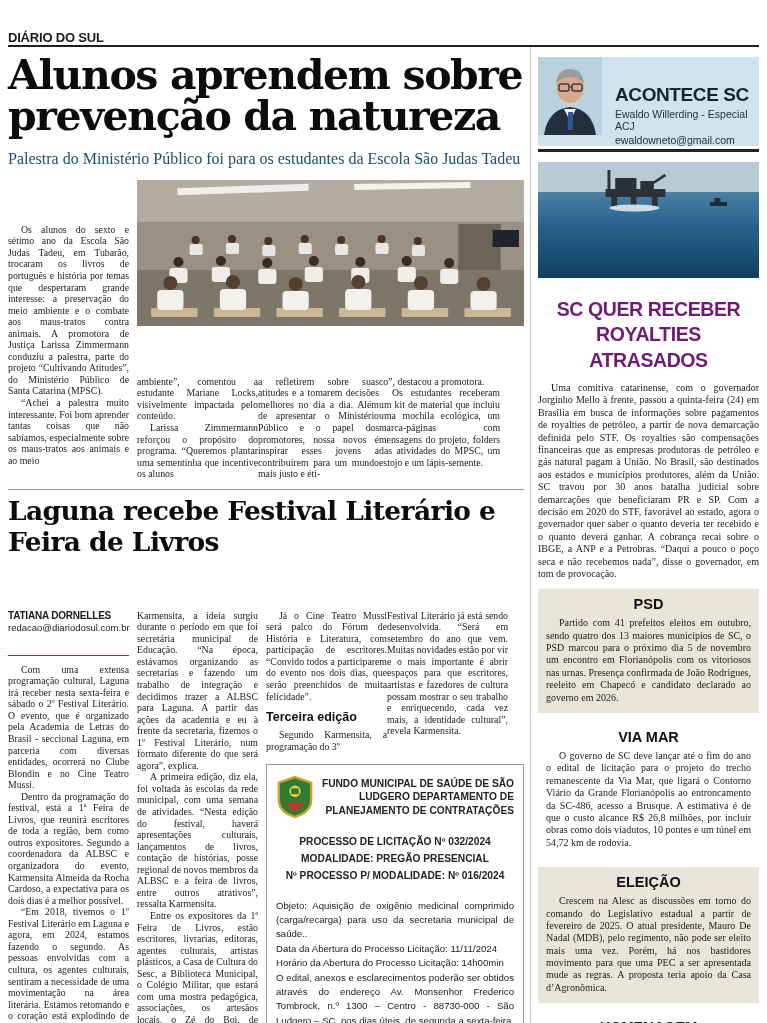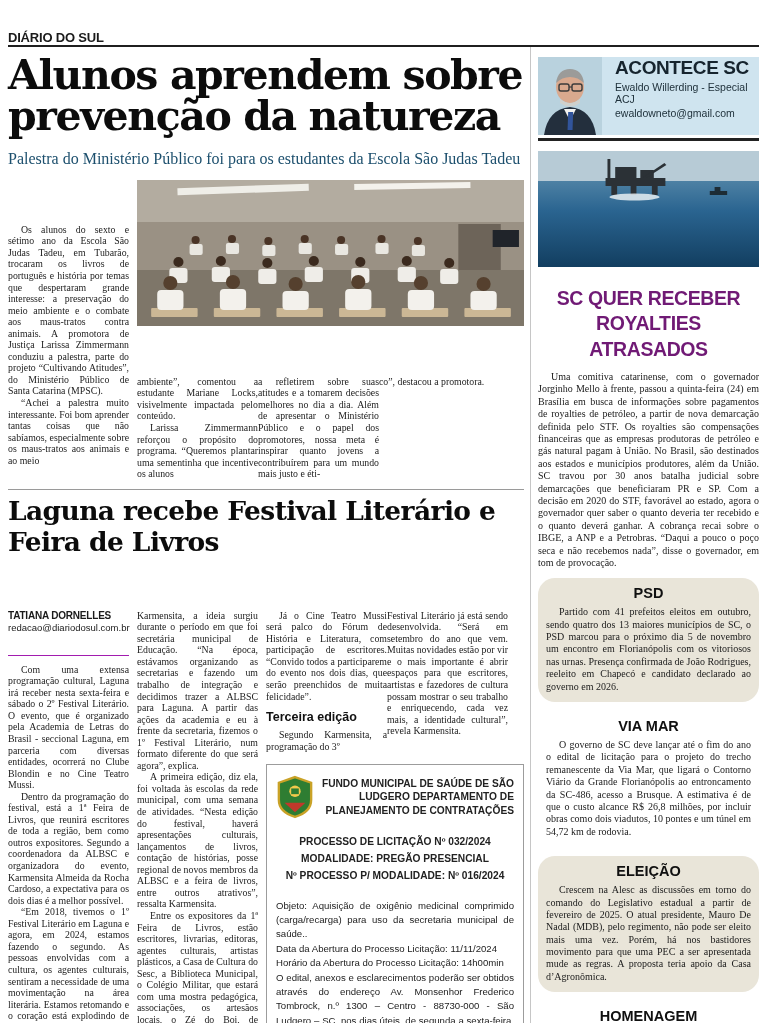--- a/index.html
+++ b/index.html
@@ -67,32 +67,32 @@
   .notice-head { display: flex; gap: 7px; align-items: flex-start; }
   .crest { width: 38px; height: 44px; flex: 0 0 38px; }
   .crest svg { width: 100%; height: 100%; display: block; }
   .org-name { font-weight: 700; font-size: 10.2px; line-height: 1.3; padding-top: 2px; text-align: right; }
   .proc { text-align: center; font-weight: 700; font-size: 10.2px; line-height: 1.65; margin-top: 15px; }
   .nbody { font-size: 9.6px; line-height: 1.5; margin-top: 14px; text-align: justify; }
   .ndate { text-align: center; font-size: 9.6px; margin-top: 14px; }
   
   .acontece { background: #cfe4ef; display: flex; margin-top: 10px; }
   .col-photo { width: 64px; height: 78px; flex: 0 0 64px; }
-  .acontece-text { padding: 0 4px 0 13px; }
+  .acontece-text { padding: 27px 4px 0 13px; }
   .acontece-title { font-family: "Liberation Sans", sans-serif; font-weight: 700; font-size: 19px; letter-spacing: -0.4px; color: #16242e; }
   .acontece-author, .acontece-email { font-family: "Liberation Sans", sans-serif; font-size: 10.5px; color:#20323c; margin-top: 2px; }
   .acontece-rule { height: 3px; background: #222; margin-top: 3px; }
   .sb-photo { margin-top: 10px; height: 116px; overflow: hidden; }
   .roy-head {
     text-align: center; font-family: "Liberation Sans", sans-serif;
     font-weight: 700; font-size: 19.5px; line-height: 1.3;
     letter-spacing: -0.4px; color: #701a75; margin-top: 19px;
   }
   .roy-body { font-size: 10px; line-height: 1.24; text-align: justify; text-indent: 13px; margin-top: 9px; }
-  .sb-section { margin-top: 9px; padding: 7px 8px 9px; border-radius: 17px; }
+  .sb-section { margin-top: 9px; padding: 7px 8px 9px; }
   .sb-section.shaded { background: #e9e5d9; }
   .sb-title { text-align: center; font-family: "Liberation Sans", sans-serif; font-weight: 700; font-size: 14.5px; color: #101010; margin-bottom: 5px; }
   .sb-body { font-size: 10px; line-height: 1.24; text-align: justify; text-indent: 13px; }
 </style>
 </head>
 <body>
 
 <header class="masthead">
   <span class="paper-name">DIÁRIO DO SUL</span>
 </header>
@@ -184,24 +184,25 @@
                   <circle cx="343" cy="104" r="7"></circle>
               </g>
             </svg>
           </div>
           <div class="cols3">
             <div class="acol">
               <p class="cont">ambiente”, comentou a estudante Mariane Locks, visivelmente impactada pelo conteúdo.</p>
               <p>Larissa Zimmermann reforçou o propósito do programa. “Queremos plantar uma sementinha que incentive os alunos</p>
             </div>
             <div class="acol">
-              <p class="cont">a refletirem sobre suas atitudes e a tomarem decisões melhores no dia a dia. Além de apresentar o Ministério Público e o papel dos promotores, nossa meta é inspirar quanto jovens a contribuírem para um mundo mais justo e éti-</p>
+              <p class="cont">a refletirem sobre suas atitudes e a tomarem decisões melhores no dia a dia. Além de apresentar o Ministério Público e o papel dos promotores, nossa novos é inspirar esses jovens a contribuírem para um mundo mais justo e éti-</p>
             </div>
             <div class="acol">
               <p class="cont">co”, destacou a promotora.</p>
+              <p>Os estudantes receberam um kit de material que incluiu uma mochila ecológica, um marca-páginas com mensagens do projeto, folders das atividades do MPSC, um estojo e um lápis-semente.</p>
             </div>
           </div>
         </div>
       </div>
     </article>
 
     <hr class="article-divider">
 
     <article>
       <h2 class="headline2">Laguna recebe Festival Literário e Feira de Livros</h2>

